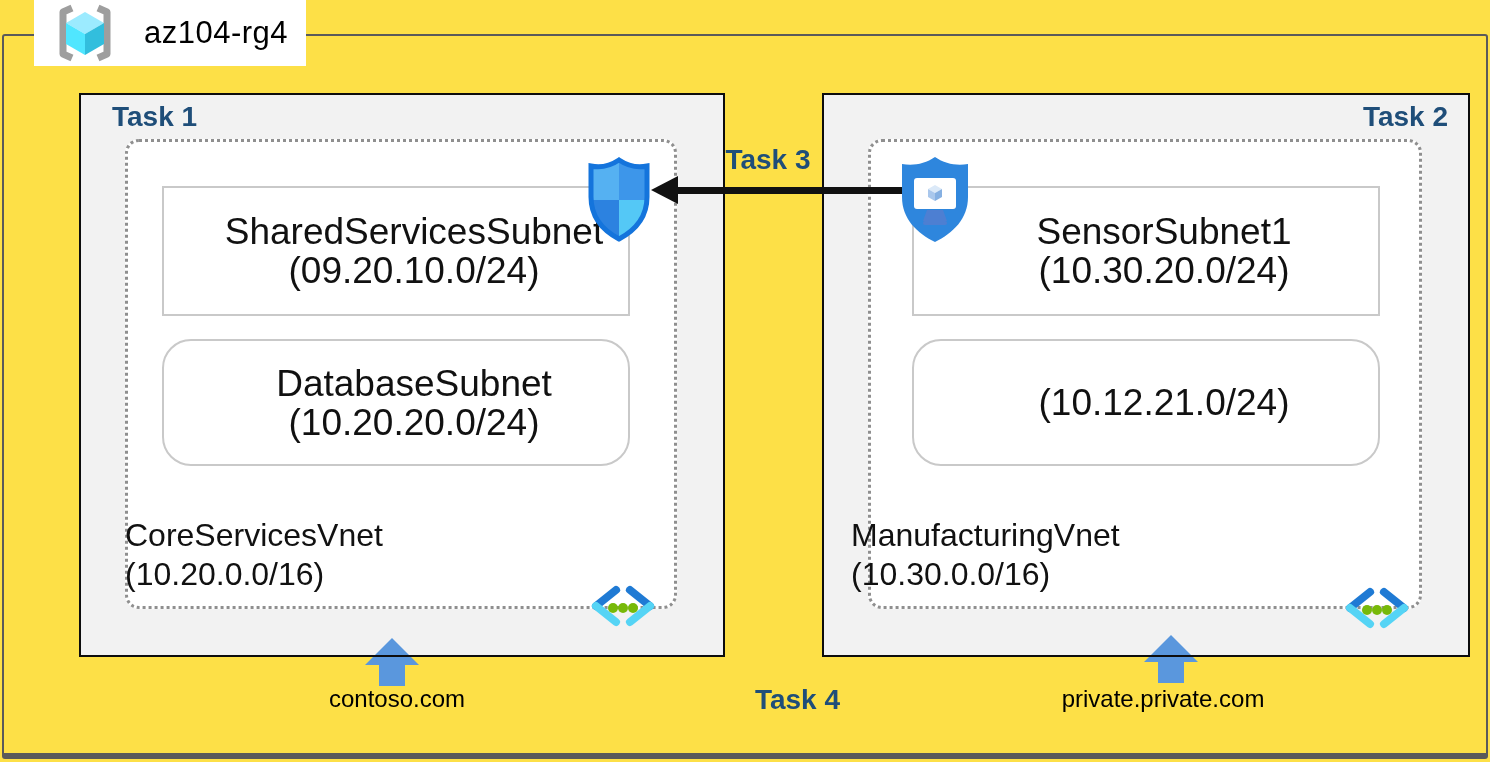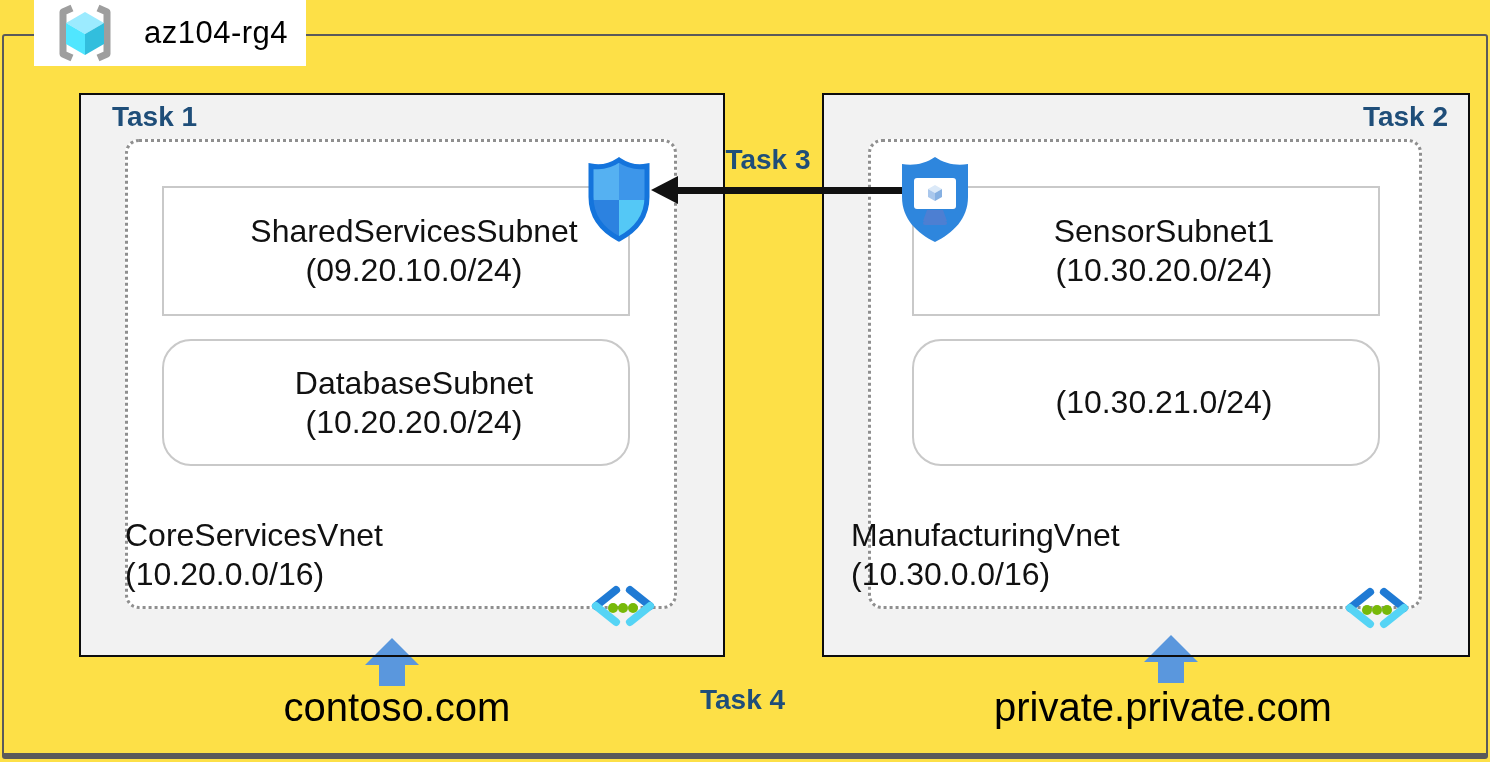--- a/index.html
+++ b/index.html
@@ -34,21 +34,21 @@
   .vnet-box{
     position:absolute;top:139px;height:470px;box-sizing:border-box;
     background:#ffffff;border:3px dotted #8f8f8f;border-radius:14px;z-index:2;
   }
   #vnet-box-left{left:125px;width:552px;}
   #vnet-box-right{left:868px;width:554px;}
   
   .subnet-box{
     position:absolute;width:468px;box-sizing:border-box;background:#fff;
     border:2px solid #c9c9c9;display:flex;flex-direction:column;justify-content:center;
-    align-items:center;text-align:center;font-size:32px;line-height:39px;z-index:3;padding-left:36px;
+    align-items:center;text-align:center;font-size:37px;line-height:39px;z-index:3;padding-left:36px;
   }
   .sb-top{top:186px;height:130px;}
   .sb-bot{top:339px;height:127px;border-radius:29px;}
   .sb-left{left:162px;}
   .sb-right{left:912px;}
   
   .vnet-label{
     position:absolute;top:516px;text-align:left;font-size:32px;line-height:39px;z-index:3;
   }
   #vnet-label-left{left:125px;width:552px;}
@@ -64,24 +64,24 @@
   #peering-arrow{left:650px;top:172px;z-index:5;}
   #task3-label{position:absolute;left:700px;top:144px;width:136px;text-align:center;
     font-size:28px;font-weight:bold;color:#1f4e79;z-index:4;}
   
   .up-arrow{position:absolute;z-index:4;}
   #up-arrow-left{left:365px;top:638px;}
   #up-arrow-right{left:1144px;top:635px;}
   .border-overlay{position:absolute;height:2px;background:#0d0d0d;top:655px;z-index:5;}
   #border-overlay-left{left:360px;width:66px;}
   #border-overlay-right{left:1139px;width:66px;}
-  .dns-label{position:absolute;top:685px;text-align:center;font-size:40px;color:#000;z-index:3;}
+  .dns-label{position:absolute;top:685px;text-align:center;font-size:24px;color:#000;z-index:3;}
   #dns-label-left{left:247px;width:300px;}
   #dns-label-right{left:963px;width:400px;}
-  #task4-label{position:absolute;left:700px;top:684px;width:140px;text-align:left;
+  #task4-label{position:absolute;left:700px;top:684px;width:140px;text-align:right;
     font-size:28px;font-weight:bold;color:#1f4e79;z-index:3;}
 </style>
 </head>
 <body>
 
 <div id="canvas">
 
   <div class="rg-frame"></div>
 
   <div class="rg-header">
@@ -113,21 +113,21 @@
   <div class="subnet-box sb-left sb-bot">
     <div>DatabaseSubnet</div>
     <div>(10.20.20.0/24)</div>
   </div>
 
   <div class="subnet-box sb-right sb-top">
     <div>SensorSubnet1</div>
     <div>(10.30.20.0/24)</div>
   </div>
   <div class="subnet-box sb-right sb-bot">
-    <div>(10.30.21.0/24)</div>
+    <div>(10.12.21.0/24)</div>
   </div>
 
   <div id="vnet-label-left" class="vnet-label">
     <div>CoreServicesVnet</div>
     <div>(10.20.0.0/16)</div>
   </div>
   <div id="vnet-label-right" class="vnet-label">
     <div>ManufacturingVnet</div>
     <div>(10.30.0.0/16)</div>
   </div>

